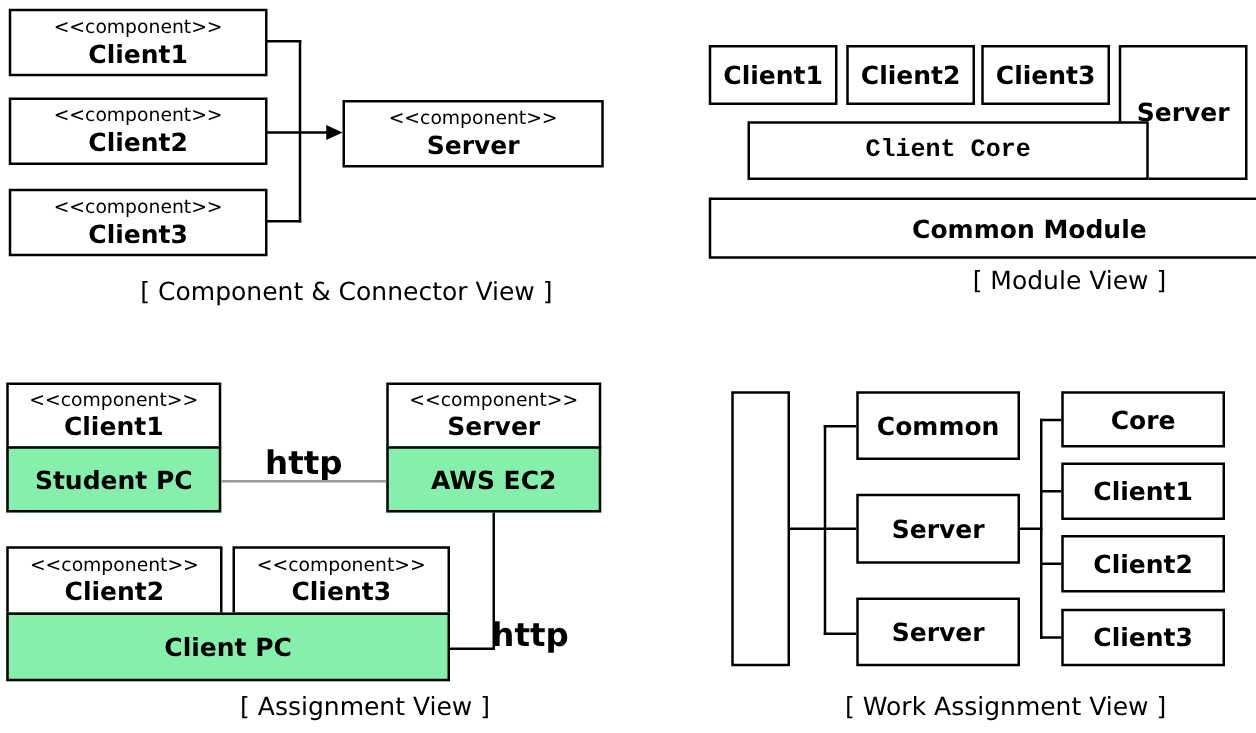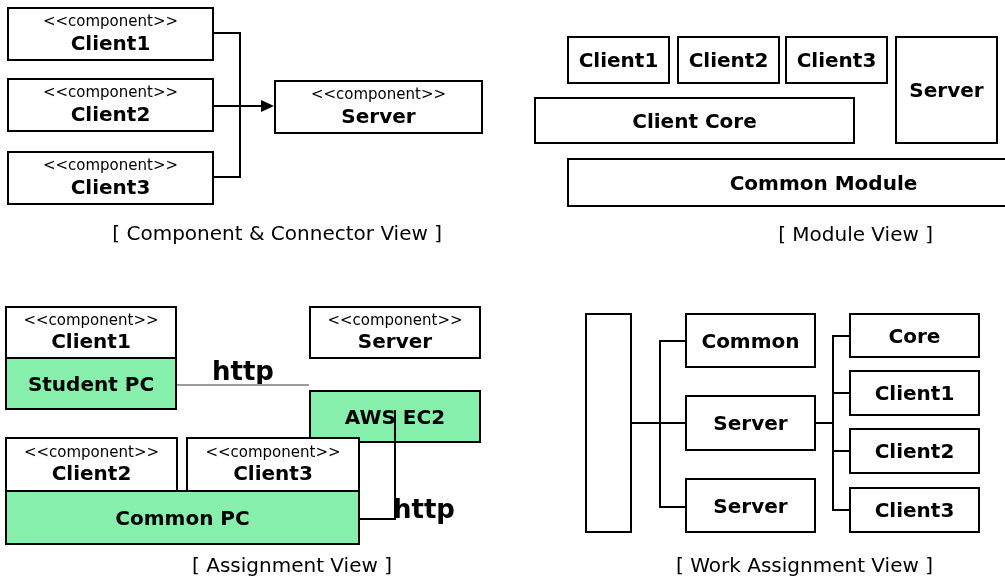--- a/index.html
+++ b/index.html
@@ -68,61 +68,61 @@
     </div>
     <div class="box" style="left:677px; top:36px; width:103px; height:48px;">
       <div class="lbl">Client2</div>
     </div>
     <div class="box" style="left:785px; top:36px; width:103px; height:48px;">
       <div class="lbl">Client3</div>
     </div>
     <div class="box" style="left:895px; top:36px; width:103px; height:108px;">
       <div class="lbl">Server</div>
     </div>
-    <div class="box" style="left:534px; top:97px; width:321px; height:47px;">
+    <div class="box" style="left:598px; top:97px; width:321px; height:47px;font-family:Liberation Mono, monospace;">
       <div class="lbl">Client Core</div>
     </div>
     <div class="box" style="left:567px; top:158px; width:513px; height:49px;">
       <div class="lbl">Common Module</div>
     </div>
 
-    <div class="caption" style="left:633px; top:222px; width:300px;">[ Module View ]</div>
+    <div class="caption" style="left:633px; top:212px; width:300px;">[ Module View ]</div>
   </div>
 
   <div>
 
     <div class="box" style="left:5px; top:306px; width:172px; height:53px;">
       <div class="stereo">&lt;&lt;component&gt;&gt;</div>
       <div class="bname">Client1</div>
     </div>
     <div class="box gray" style="left:5px; top:357px; width:172px; height:53px;">
       <div class="bname">Student PC</div>
     </div>
 
     <div class="box" style="left:309px; top:306px; width:172px; height:53px;">
       <div class="stereo">&lt;&lt;component&gt;&gt;</div>
       <div class="bname">Server</div>
     </div>
-    <div class="box gray" style="left:309px; top:357px; width:172px; height:53px;margin-top:33px;">
+    <div class="box gray" style="left:309px; top:357px; width:172px; height:53px;">
       <div class="bname">AWS EC2</div>
     </div>
 
     <div class="floatlbl" style="left:208px; top:356px; width:70px;">http</div>
     <div class="hline grayline" style="left:177px; top:384px; width:132px; height:2px;"></div>
 
     <div class="box" style="left:5px; top:437px; width:173px; height:55px;">
       <div class="stereo">&lt;&lt;component&gt;&gt;</div>
       <div class="bname">Client2</div>
     </div>
     <div class="box" style="left:186px; top:437px; width:174px; height:55px;">
       <div class="stereo">&lt;&lt;component&gt;&gt;</div>
       <div class="bname">Client3</div>
     </div>
     <div class="box gray" style="left:5px; top:490px; width:355px; height:55px;">
-      <div class="bname">Common PC</div>
+      <div class="bname">Client PC</div>
     </div>
 
     <div class="vline" style="left:394px; top:410px; width:2px; height:110px;"></div>
     <div class="hline" style="left:360px; top:518px; width:36px; height:2px;"></div>
     <div class="floatlbl" style="left:393px; top:494px; width:60px;">http</div>
 
     <div class="caption" style="left:92px; top:553px; width:300px;">[ Assignment View ]</div>
   </div>
 
   <div>

